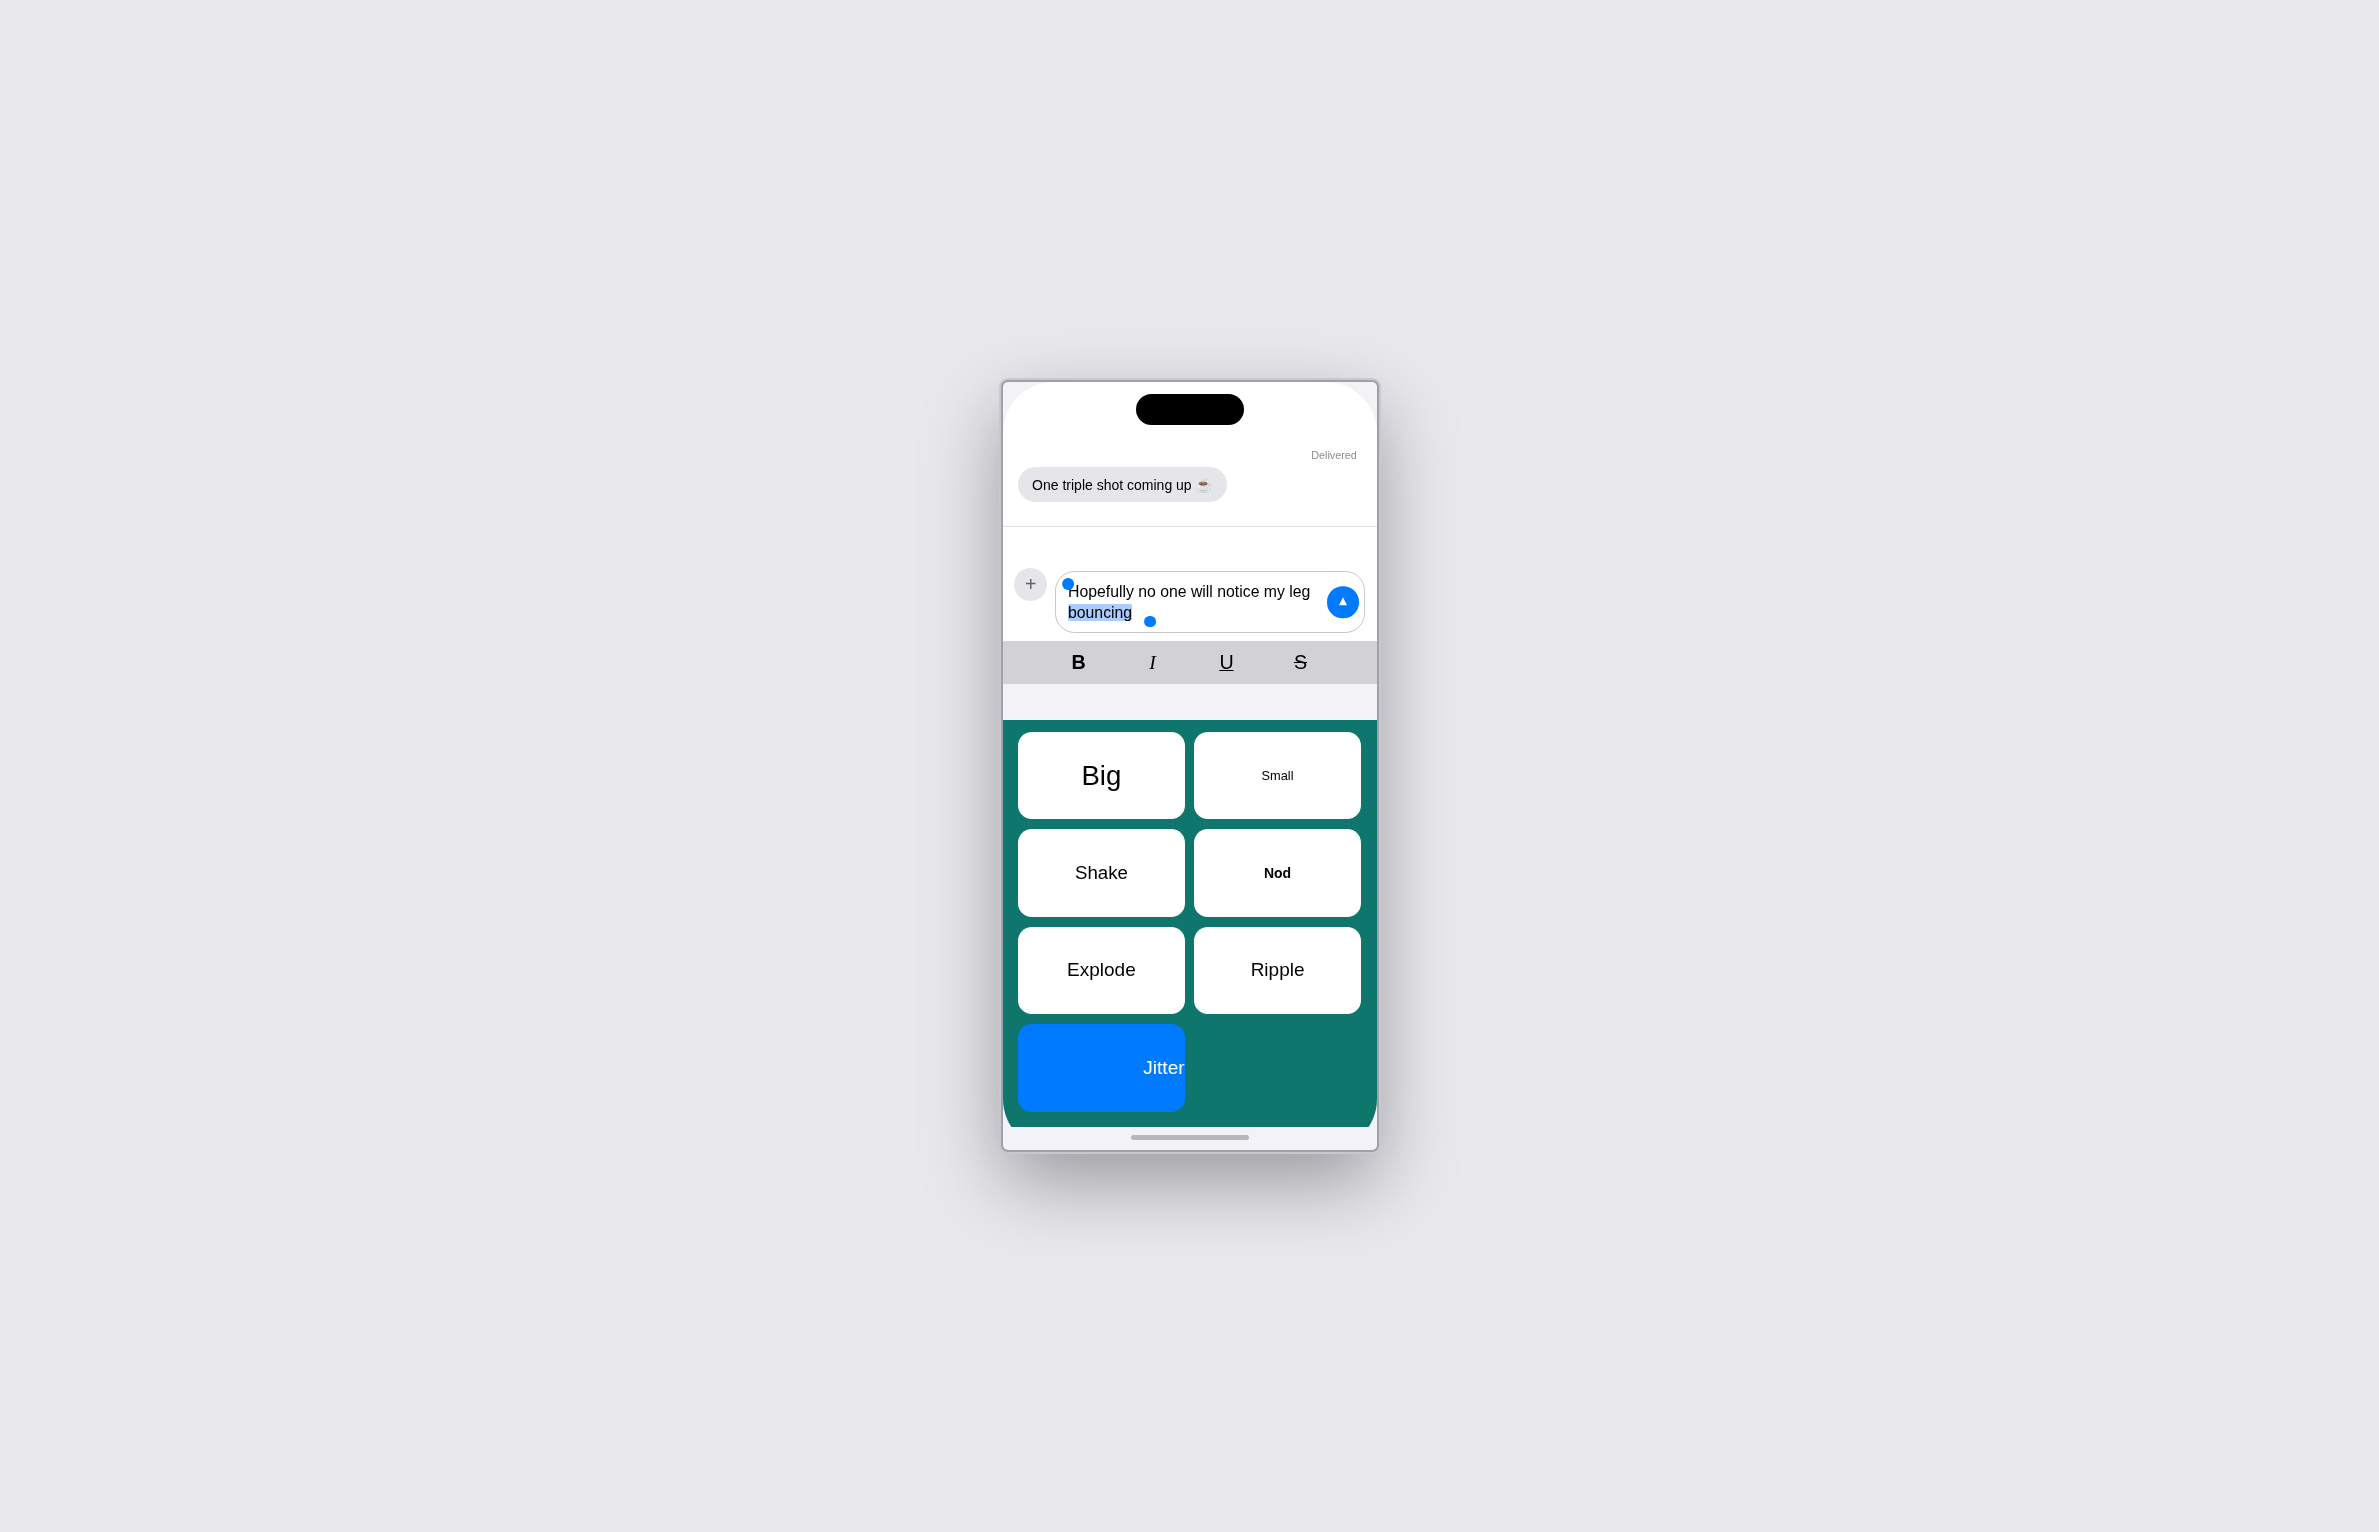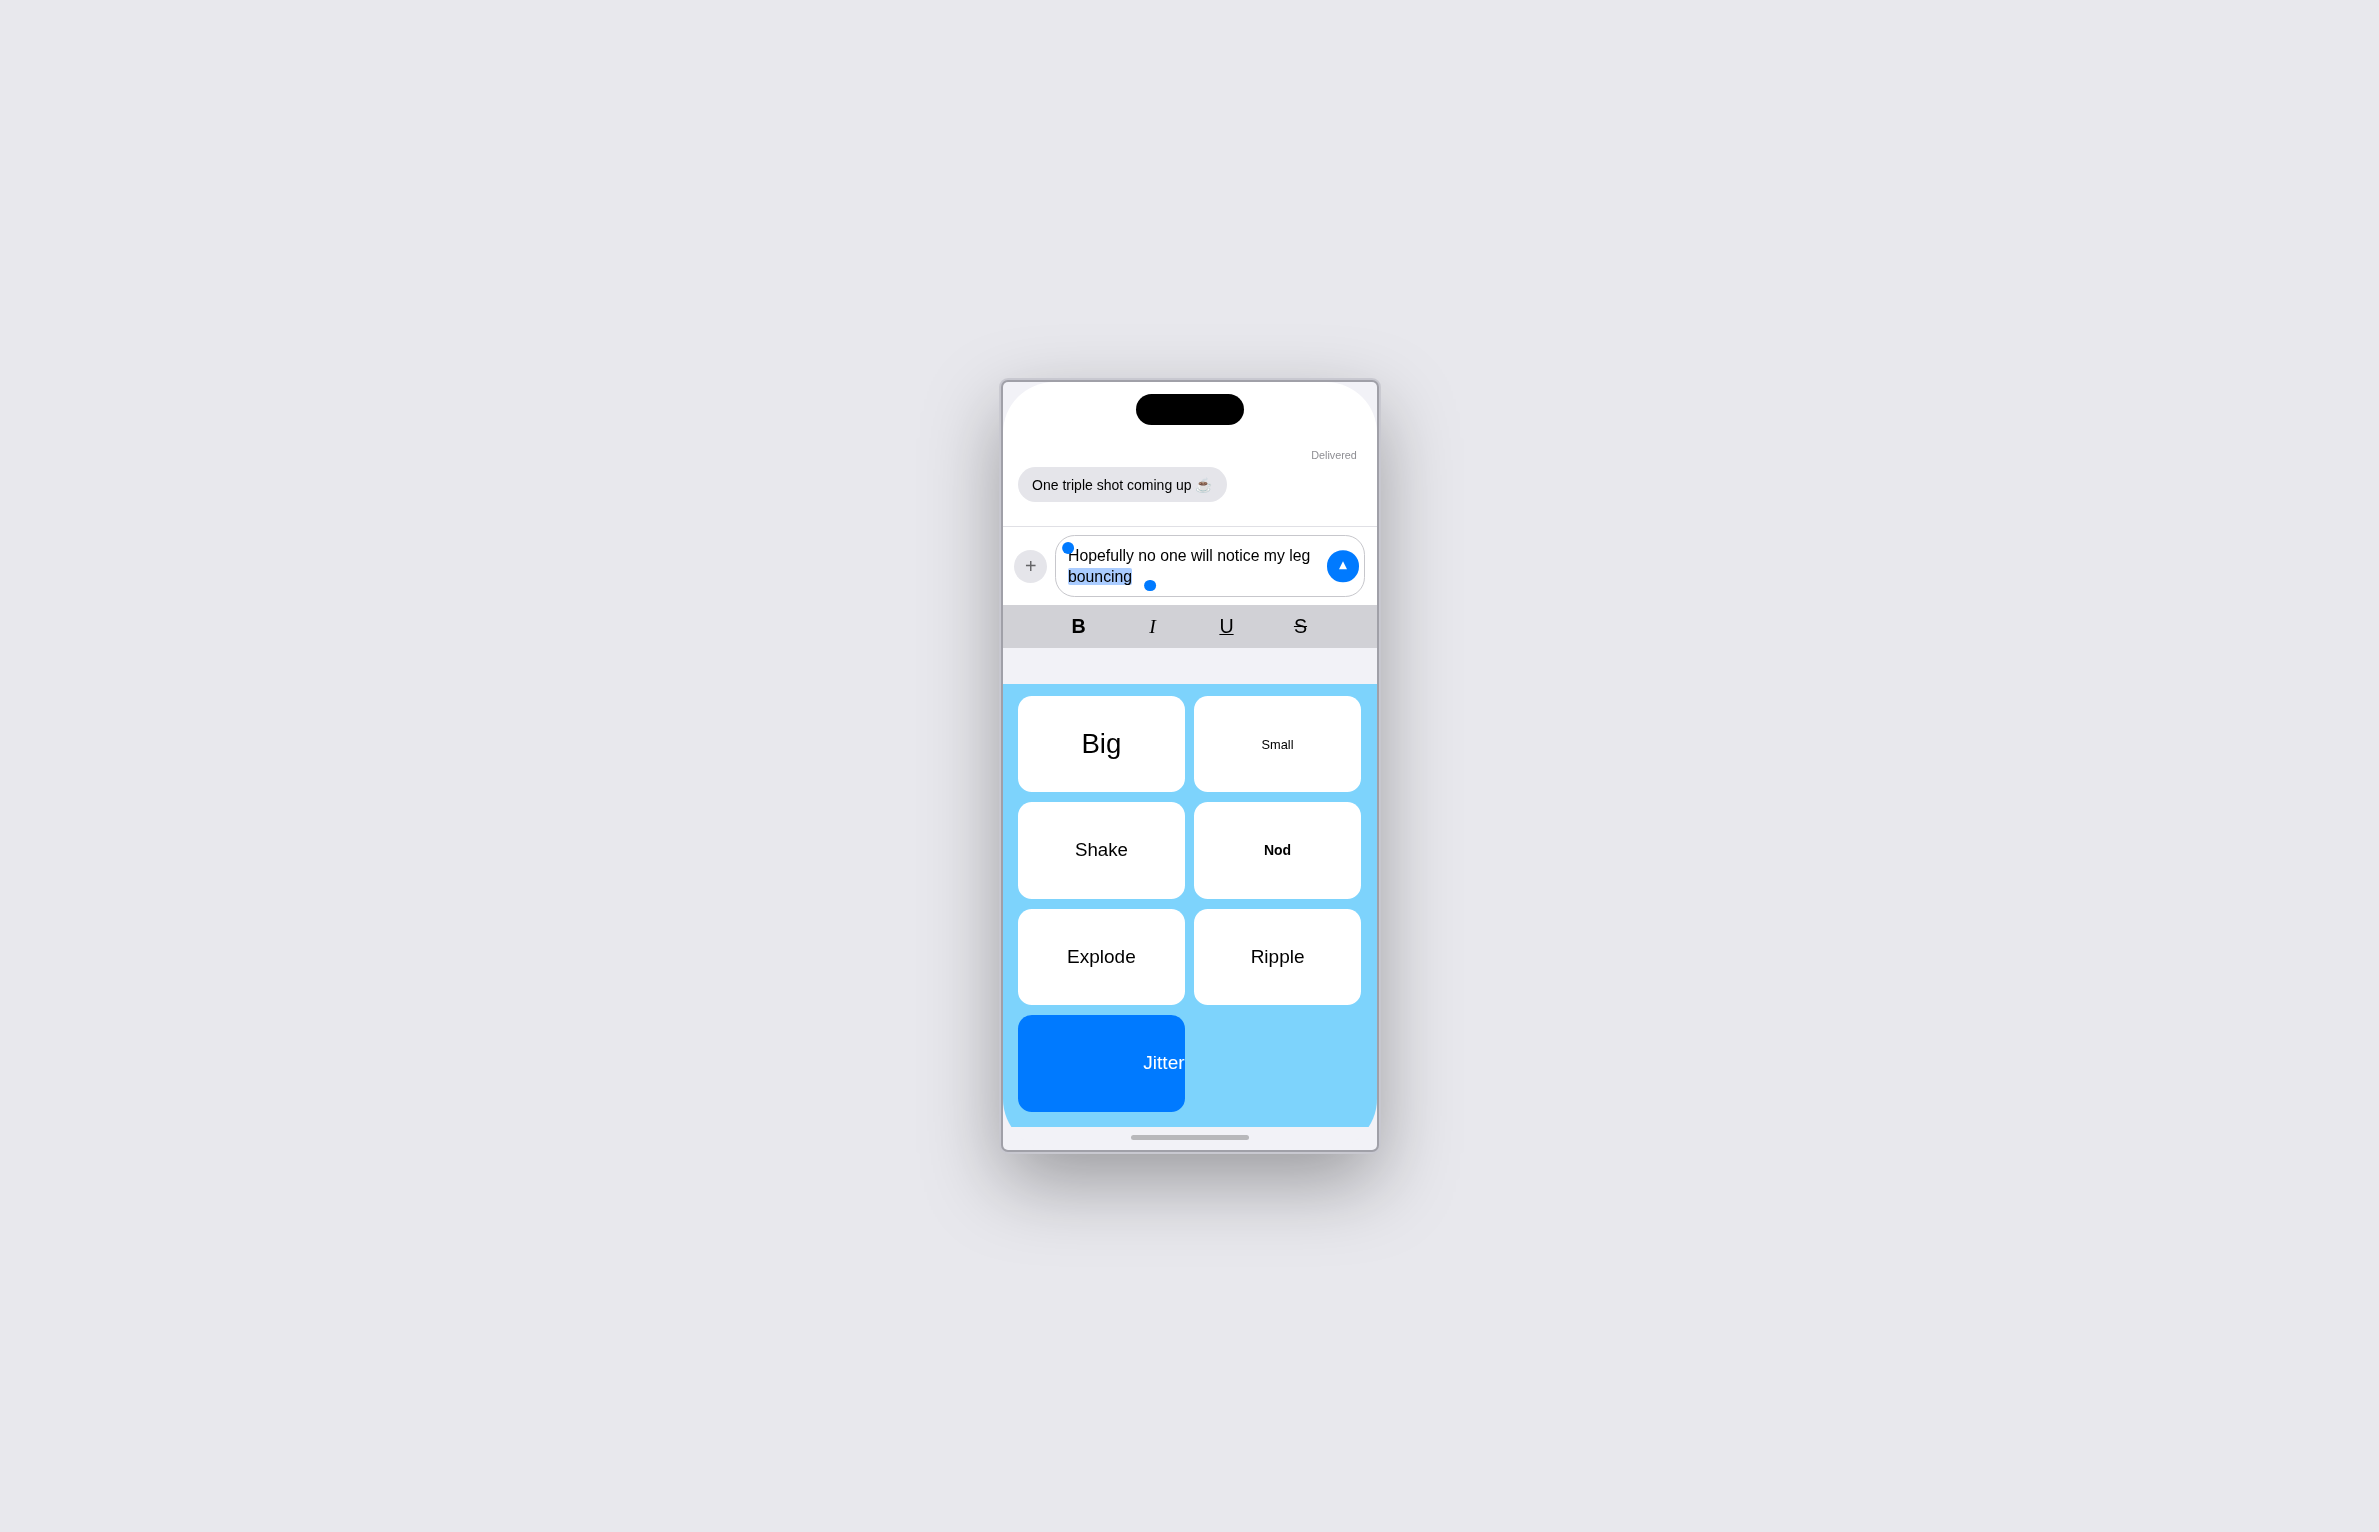--- a/index.html
+++ b/index.html
@@ -86,20 +86,21 @@
       flex-shrink: 0;
       cursor: pointer;
       font-size: 19.7px;
       color: #636366;
       font-weight: 300;
     }
 
     .text-input-wrapper {
       position: relative;
       flex: 1;
+      margin-top: 36px;
     }
 
     .cursor-dot-top {
       width: 11.8px;
       height: 11.8px;
       background: #007aff;
       border-radius: 50%;
       position: absolute;
       top: 5.9px;
       left: 11.8px;
@@ -160,21 +161,21 @@
       text-align: center;
     }
 
     .format-btn.bold { font-weight: 700; font-family: -apple-system, BlinkMacSystemFont, sans-serif; }
     .format-btn.italic { font-style: italic; font-family: Georgia, serif; }
     .format-btn.underline { text-decoration: underline; font-family: -apple-system, BlinkMacSystemFont, sans-serif; }
     .format-btn.strikethrough { text-decoration: line-through; font-family: -apple-system, BlinkMacSystemFont, sans-serif; }
 
     
     .effects-grid {
-      background: #7dd3fc;
+      background: #0f766e;
       flex: 1;
       padding: 11.8px 15.8px 15.8px 15.8px;
       display: grid;
       grid-template-columns: 1fr 1fr;
       grid-template-rows: repeat(4, 1fr);
       gap: 9.9px;
       margin-top: 36px;
     }
 
     .effect-btn {

